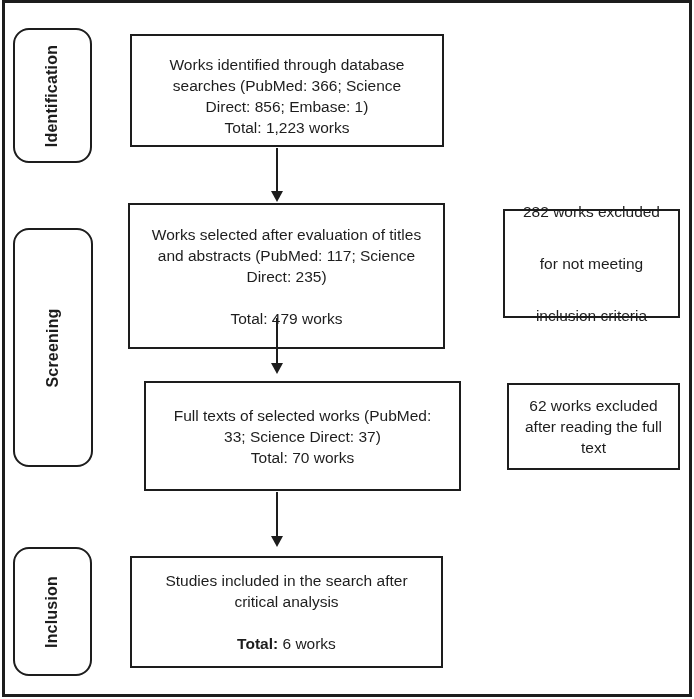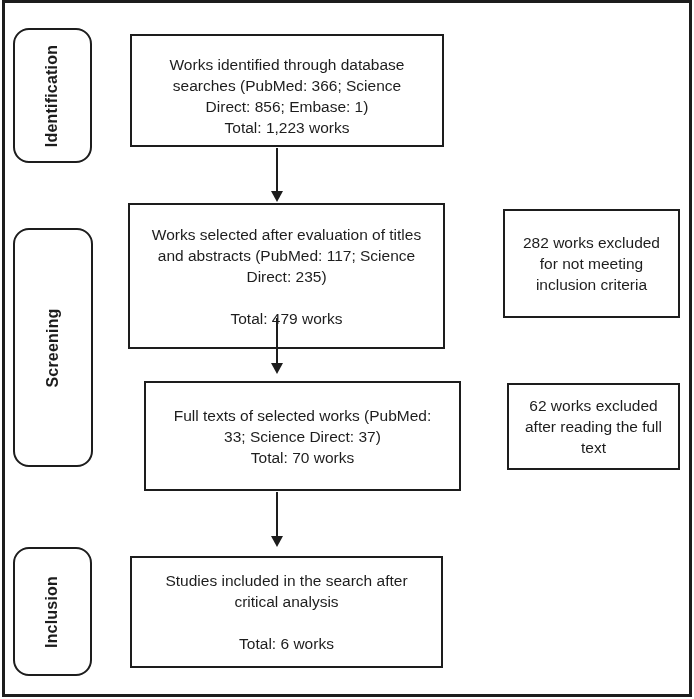--- a/index.html
+++ b/index.html
@@ -49,27 +49,27 @@
     display: flex;
     flex-direction: column;
     align-items: center;
     justify-content: center;
     text-align: center;
     font-size: 15.5px;
     line-height: 21px;
   }
   .line { white-space: nowrap; }
   .blank { height: 21px; }
-  .bold { font-weight: normal; }
+  .bold { font-weight: bold; }
 
   .box-identified   { left: 130px; top: 34px;  width: 314px; height: 113px; padding-top: 10px; }
   .box-selected     { left: 128px; top: 203px; width: 317px; height: 146px; align-items: center; }
   .box-fulltexts    { left: 144px; top: 381px; width: 317px; height: 110px; }
   .box-included     { left: 130px; top: 556px; width: 313px; height: 112px; }
-  .box-excluded-1   { left: 503px; top: 209px; width: 177px; height: 109px; }
+  .box-excluded-1   { left: 503px; top: 209px; width: 177px; height: 109px; gap: 31px; }
   .box-excluded-2   { left: 507px; top: 383px; width: 173px; height: 87px; }
 
   
   .arrow {
     position: absolute;
     left: 276px;
     width: 2px;
     background: #1d1d1d;
   }
   .arrow::after {

